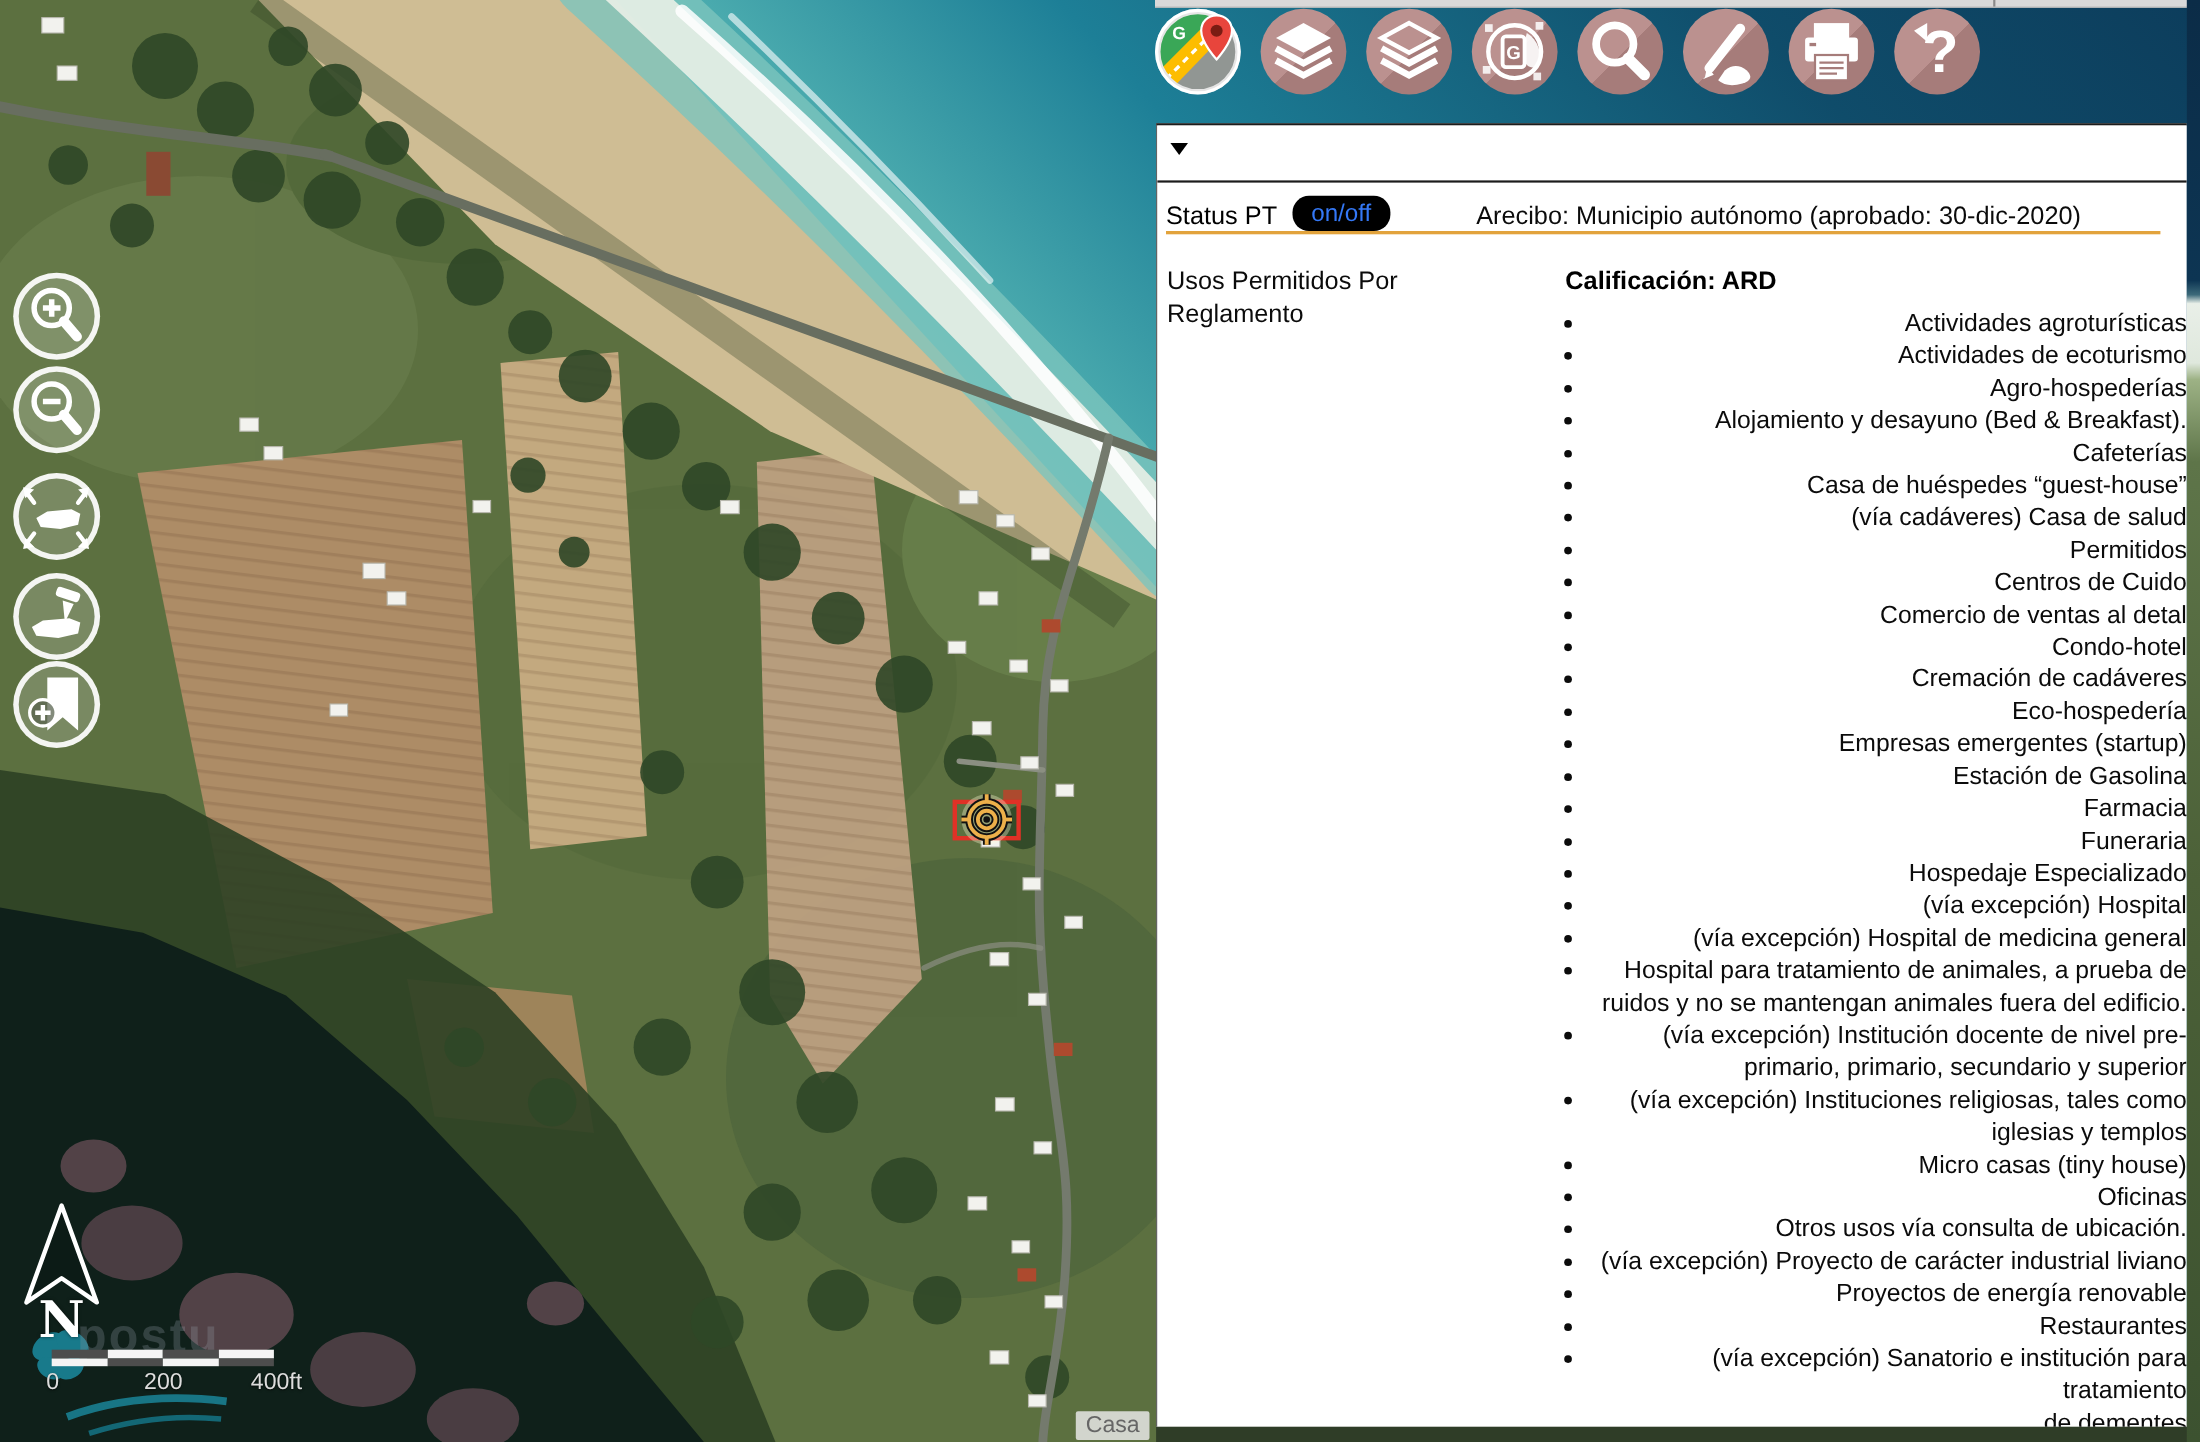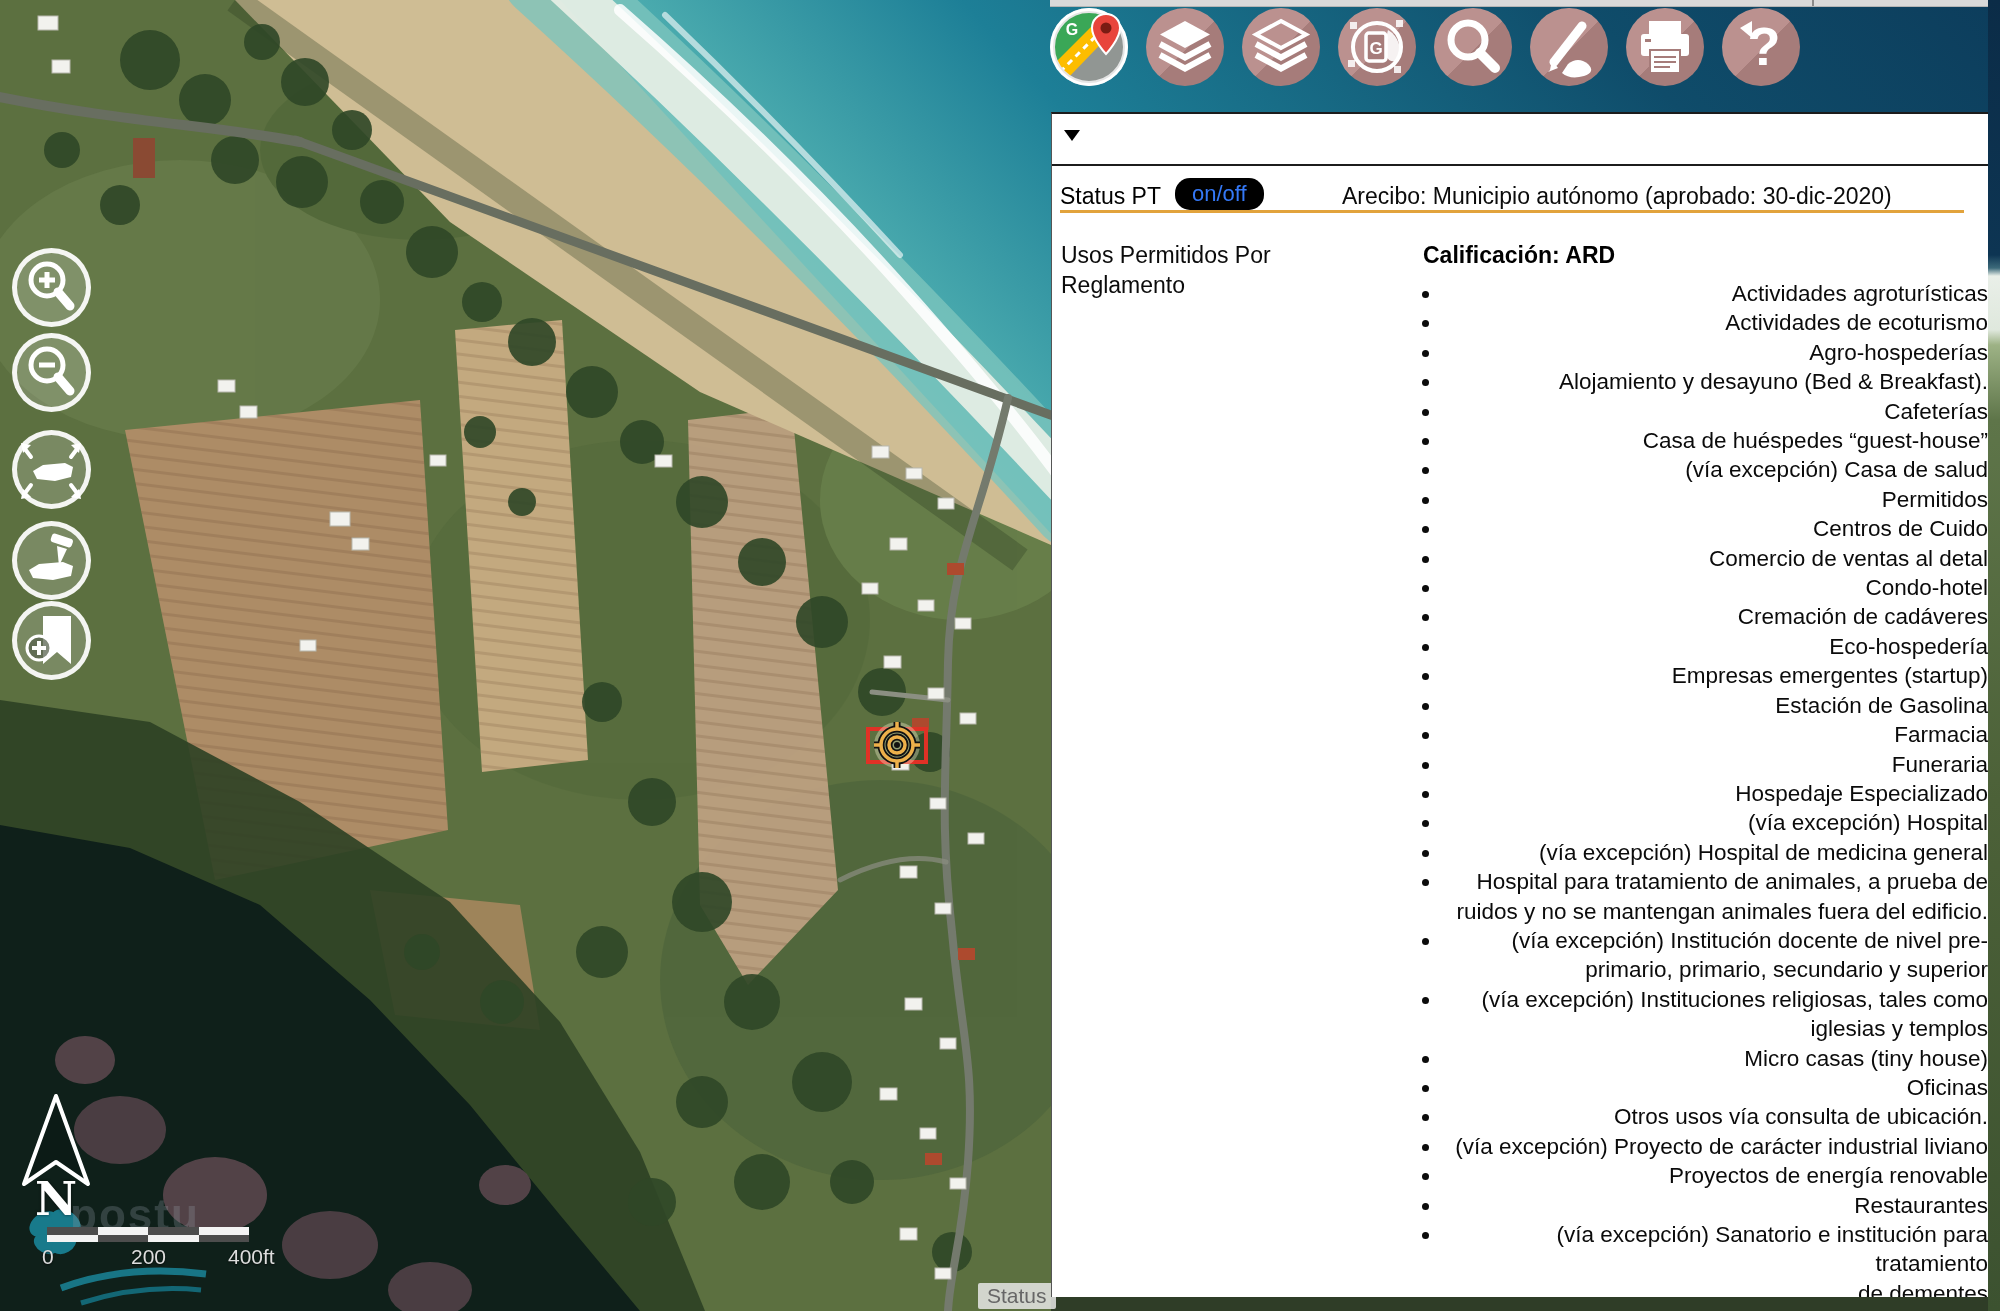--- a/index.html
+++ b/index.html
@@ -237,21 +237,21 @@
         <line x1="897" y1="722" x2="897" y2="730"></line>
           <line x1="897" y1="760" x2="897" y2="768"></line>
         <line x1="874" y1="745" x2="882" y2="745"></line>
           <line x1="912" y1="745" x2="920" y2="745"></line>
       </g>
       <circle cx="897" cy="745" r="3" fill="#111"></circle>
     </g>
   </svg>
 </div>
 
-<div class="attribution">Status</div>
+<div class="attribution">Casa</div>
 
 <div class="watermark">
   <svg width="230" height="120" viewBox="0 0 230 120">
     <g fill="#1b8fa6" opacity="0.9">
       <ellipse cx="28" cy="28" rx="16" ry="11" transform="rotate(-35 28 28)"></ellipse>
       <ellipse cx="50" cy="26" rx="16" ry="11" transform="rotate(35 50 26)"></ellipse>
       <ellipse cx="30" cy="48" rx="13" ry="9" transform="rotate(30 30 48)"></ellipse>
       <ellipse cx="48" cy="48" rx="13" ry="9" transform="rotate(-30 48 48)"></ellipse>
     </g>
     <path d="M45,92 Q110,68 190,78" stroke="#1b8fa6" stroke-width="7" fill="none" opacity="0.85"></path>
@@ -435,21 +435,21 @@
 Reglamento</div>
     <div class="right-col">
       <div class="classification">Calificación: ARD</div>
       <ul class="uses">
           <li>Actividades agroturísticas</li>
           <li>Actividades de ecoturismo</li>
           <li>Agro-hospederías</li>
           <li>Alojamiento y desayuno (Bed &amp; Breakfast).</li>
           <li>Cafeterías</li>
           <li>Casa de huéspedes “guest-house”</li>
-          <li>(vía excepción) Casa de salud</li>
+          <li>(vía cadáveres) Casa de salud</li>
           <li>Permitidos</li>
           <li>Centros de Cuido</li>
           <li>Comercio de ventas al detal</li>
           <li>Condo-hotel</li>
           <li>Cremación de cadáveres</li>
           <li>Eco-hospedería</li>
           <li>Empresas emergentes (startup)</li>
           <li>Estación de Gasolina</li>
           <li>Farmacia</li>
           <li>Funeraria</li>

